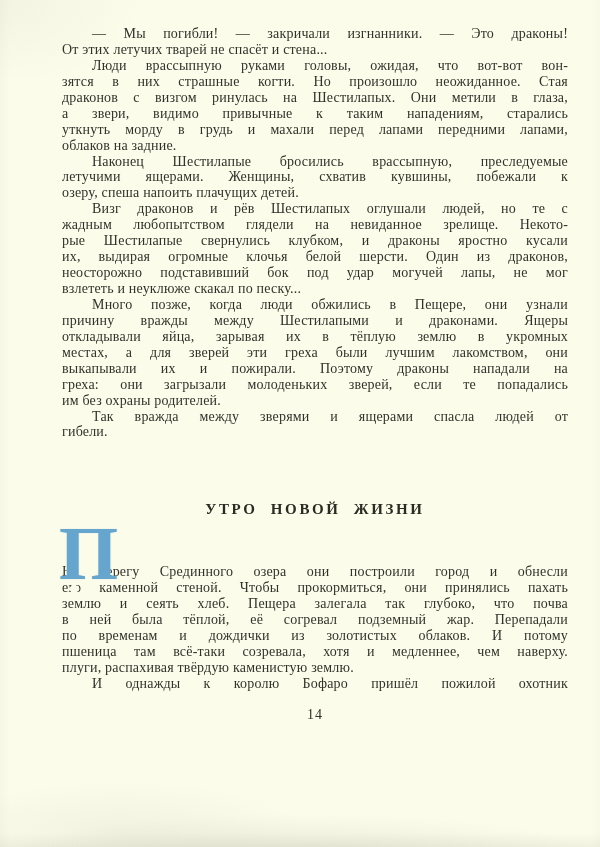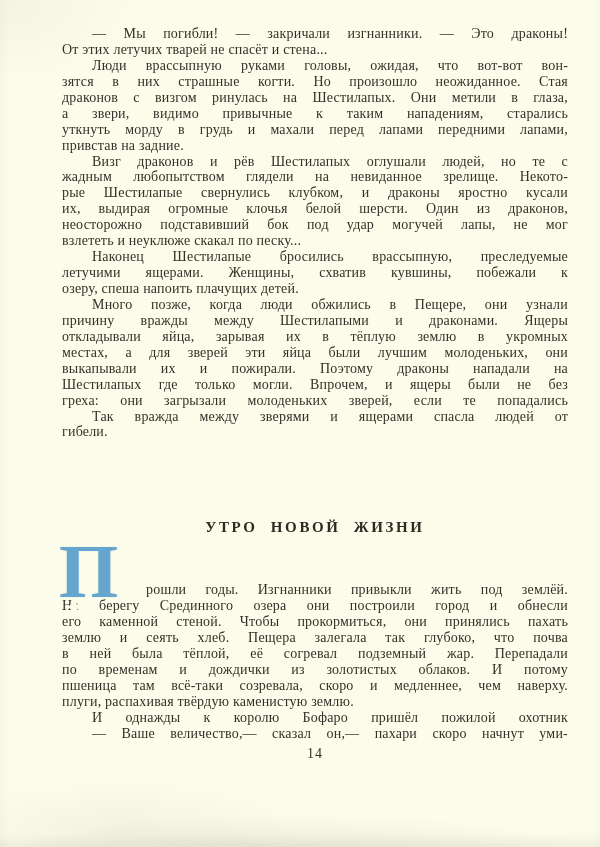--- a/index.html
+++ b/index.html
@@ -43,21 +43,21 @@
     letter-spacing: 0.2px;
     text-align: justify;
     text-align-last: justify;
     white-space: normal;
     overflow: hidden;
   }
   .ln.first { text-indent: 30px; }
   .ln.last { text-align-last: left; }
   .ln.dc-first { padding-left: 84px; }
   .chapter-heading {
-    margin-top: 78px;
+    margin-top: 60px;
     font-size: 15px;
     line-height: 19px;
     font-weight: bold;
     text-align: center;
     letter-spacing: 2.6px;
     word-spacing: 7px;
     color: #2d2a24;
   }
   .dropcap-para {
     position: relative;
@@ -78,21 +78,21 @@
   .dropcap-diamond {
     position: absolute;
     left: 8px;
     top: 21px;
     width: 8px;
     height: 8px;
     background: var(--paper);
     transform: rotate(45deg);
   }
   .folio {
-    margin-top: 4px;
+    margin-top: 15px;
     font-size: 14px;
     letter-spacing: 1px;
     text-align: center;
     text-align-last: center;
   }
 </style>
 </head>
 <body>
 
 <div class="page">
@@ -101,65 +101,61 @@
     <div class="para">
         <div class="ln first">— Мы погибли! — закричали изгнанники. — Это драконы!</div>
         <div class="ln last">От этих летучих тварей не спасёт и стена...</div>
       </div>
     <div class="para">
         <div class="ln first">Люди врассыпную руками головы, ожидая, что вот-вот вон-</div>
         <div class="ln">зятся в них страшные когти. Но произошло неожиданное. Стая</div>
         <div class="ln">драконов с визгом ринулась на Шестилапых. Они метили в глаза,</div>
         <div class="ln">а звери, видимо привычные к таким нападениям, старались</div>
         <div class="ln">уткнуть морду в грудь и махали перед лапами передними лапами,</div>
-        <div class="ln last">привстав на задние.</div>
+        <div class="ln last">облаков на задние.</div>
+      </div>
+    <div class="para">
+        <div class="ln first">Наконец Шестилапые бросились врассыпную, преследуемые</div>
+        <div class="ln">летучими ящерами. Женщины, схватив кувшины, побежали к</div>
+        <div class="ln last">озеру, спеша напоить плачущих детей.</div>
       </div>
     <div class="para">
         <div class="ln first">Визг драконов и рёв Шестилапых оглушали людей, но те с</div>
         <div class="ln">жадным любопытством глядели на невиданное зрелище. Некото-</div>
         <div class="ln">рые Шестилапые свернулись клубком, и драконы яростно кусали</div>
         <div class="ln">их, выдирая огромные клочья белой шерсти. Один из драконов,</div>
         <div class="ln">неосторожно подставивший бок под удар могучей лапы, не мог</div>
         <div class="ln last">взлететь и неуклюже скакал по песку...</div>
       </div>
     <div class="para">
-        <div class="ln first">Наконец Шестилапые бросились врассыпную, преследуемые</div>
-        <div class="ln">летучими ящерами. Женщины, схватив кувшины, побежали к</div>
-        <div class="ln last">озеру, спеша напоить плачущих детей.</div>
-      </div>
-    <div class="para">
         <div class="ln first">Много позже, когда люди обжились в Пещере, они узнали</div>
         <div class="ln">причину вражды между Шестилапыми и драконами. Ящеры</div>
         <div class="ln">откладывали яйца, зарывая их в тёплую землю в укромных</div>
-        <div class="ln">местах, а для зверей эти яйца были лучшим молоденьких, они</div>
+        <div class="ln">местах, а для зверей эти греха были лучшим лакомством, они</div>
         <div class="ln">выкапывали их и пожирали. Поэтому драконы нападали на</div>
-        <div class="ln">Шестилапых где только могли. Впрочем, и ящеры были не без</div>
         <div class="ln">греха: они загрызали молоденьких зверей, если те попадались</div>
+        <div class="ln last">им без охраны родителей.</div>
       </div>
     <div class="para">
         <div class="ln first">Так вражда между зверями и ящерами спасла людей от</div>
         <div class="ln last">гибели.</div>
       </div>
 
     <div class="chapter-heading">УТРО НОВОЙ ЖИЗНИ</div>
 
     <div class="para dropcap-para">
       <span class="dropcap">П</span>
       <span class="dropcap-diamond"></span>
-    <div class="ln dc-first">рошли годы. Изгнанники привыкли жить под землёй.</div>
         <div class="ln">На берегу Срединного озера они построили город и обнесли</div>
         <div class="ln">его каменной стеной. Чтобы прокормиться, они принялись пахать</div>
         <div class="ln">землю и сеять хлеб. Пещера залегала так глубоко, что почва</div>
         <div class="ln">в ней была тёплой, её согревал подземный жар. Перепадали</div>
         <div class="ln">по временам и дождички из золотистых облаков. И потому</div>
-        <div class="ln">пшеница там всё-таки созревала, скоро и медленнее, чем наверху.</div>
+        <div class="ln">пшеница там всё-таки созревала, хотя и медленнее, чем наверху.</div>
         <div class="ln last">плуги, распахивая твёрдую каменистую землю.</div>
       </div>
     <div class="para">
         <div class="ln first">И однажды к королю Бофаро пришёл пожилой охотник</div>
-      </div>
-    <div class="para">
-        <div class="ln first">— Ваше величество,— сказал он,— пахари скоро начнут уми-</div>
       </div>
 
     <div class="folio">14</div>
   </div>
 </div>
 
 </body></html>

